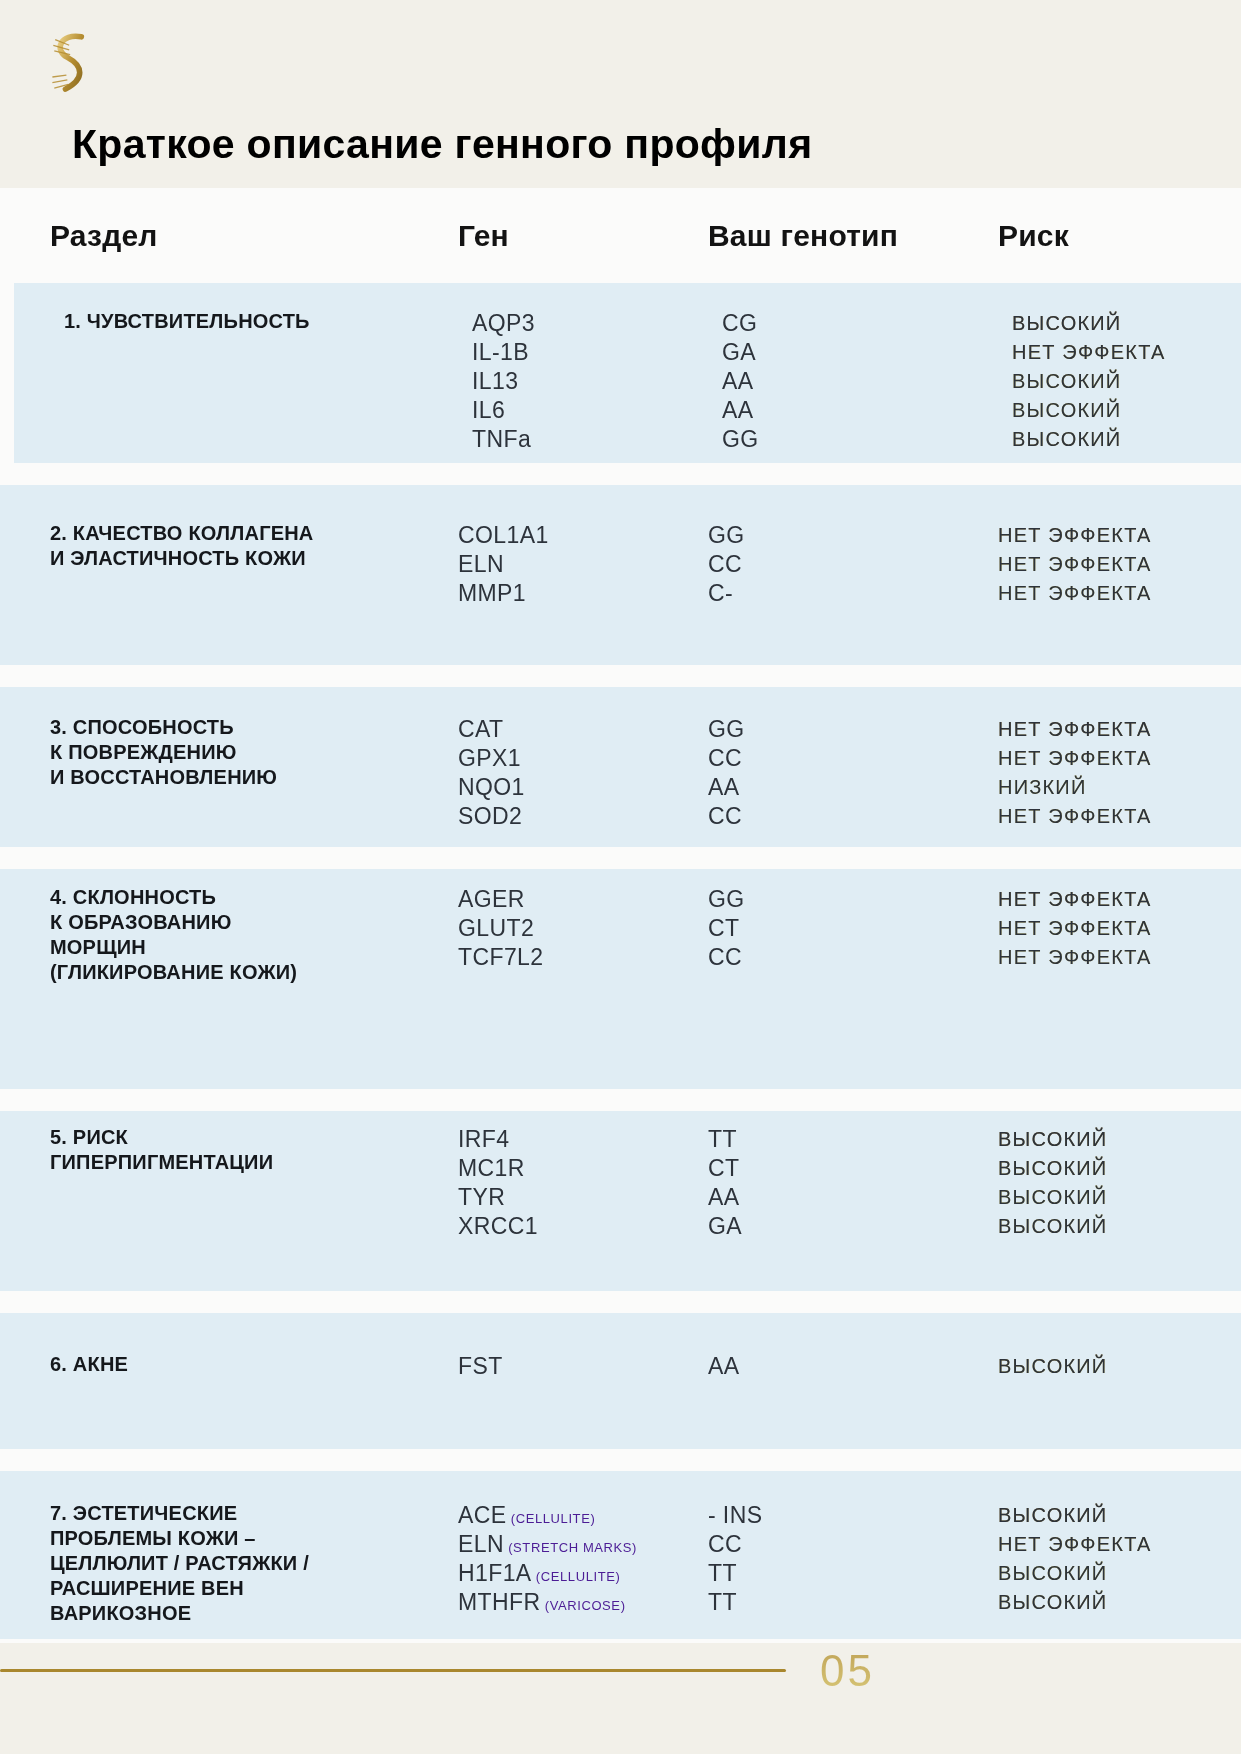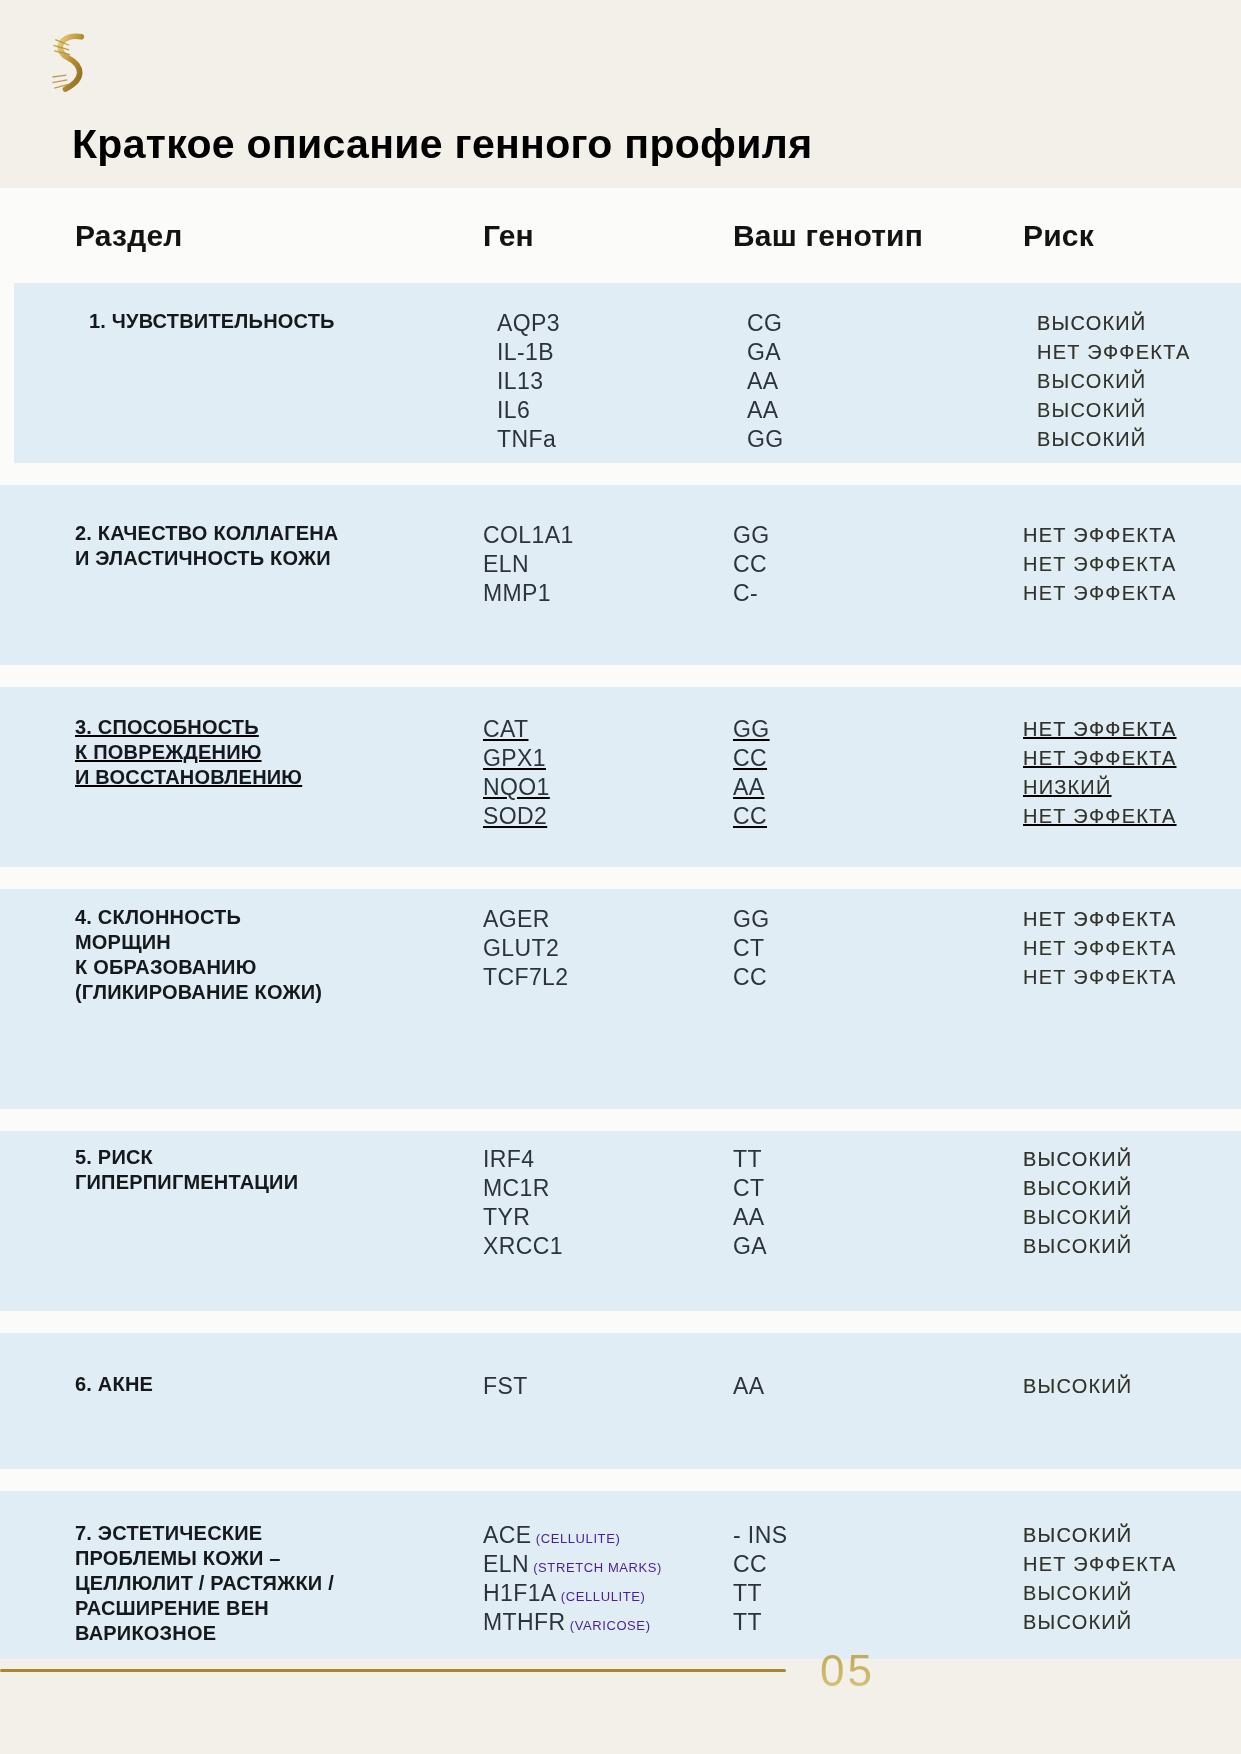--- a/index.html
+++ b/index.html
@@ -5,21 +5,21 @@
   html,body{margin:0;padding:0;}
   body{font-family:"Liberation Sans","DejaVu Sans",sans-serif;}
   .page{position:relative;width:1241px;height:1754px;background:#f2f0e9;overflow:hidden;}
 
   
   .table-area{position:absolute;top:188px;left:0;width:1241px;height:1455px;background:#fbfbfa;}
 
   .logo{position:absolute;left:44px;top:30px;width:56px;height:66px;}
   .page-title{position:absolute;left:72px;top:94px;font-size:41px;font-weight:800;color:#000000;letter-spacing:.3px;white-space:nowrap;}
 
-  .grid-cols{display:grid;grid-template-columns:408px 250px 290px auto;padding-left:75px;box-sizing:border-box;}
+  .grid-cols{display:grid;grid-template-columns:408px 250px 290px auto;padding-left:50px;box-sizing:border-box;}
   .header-row{height:95px;align-items:center;}
   .header-row .hcell{font-size:30px;font-weight:800;color:#131313;letter-spacing:.2px;}
 
   .section{background:#e0edf4;margin-bottom:22px;align-items:start;}
   .section:last-child{margin-bottom:0;}
 
   .col-title{font-size:20px;line-height:25px;font-weight:800;color:#15181c;letter-spacing:.2px;}
   .row{height:29px;line-height:29px;font-size:23px;color:#2d333b;letter-spacing:.4px;white-space:nowrap;}
   .gene-note{font-size:13px;letter-spacing:.6px;color:#4c1d95;}
   .col-risk{align-self:start;background:linear-gradient(178deg,#95773f 0%,#b29a45 30%,#cfc45f 55%,#d8cf76 72%,#a0854a 100%);
@@ -107,21 +107,21 @@
             <div class="row">CC</div>
             <div class="row">C-</div>
           </div>
     <div class="col-risk">
             <div class="row">НЕТ ЭФФЕКТА</div>
             <div class="row">НЕТ ЭФФЕКТА</div>
             <div class="row">НЕТ ЭФФЕКТА</div>
           </div>
   </section>
 
-  <section class="section grid-cols" style="height: 180px; padding-top: 28px; text-decoration: underline;">
+  <section class="section grid-cols" style="height: 160px; padding-top: 28px;">
     <div class="col-title">
             <div>3. СПОСОБНОСТЬ</div>
             <div>К ПОВРЕЖДЕНИЮ</div>
             <div>И ВОССТАНОВЛЕНИЮ</div>
           </div>
     <div class="col-gene">
             <div class="row">CAT</div>
             <div class="row">GPX1</div>
             <div class="row">NQO1</div>
             <div class="row">SOD2</div>
@@ -136,22 +136,22 @@
             <div class="row">НЕТ ЭФФЕКТА</div>
             <div class="row">НЕТ ЭФФЕКТА</div>
             <div class="row">НИЗКИЙ</div>
             <div class="row">НЕТ ЭФФЕКТА</div>
           </div>
   </section>
 
   <section class="section grid-cols" style="height: 220px; padding-top: 16px;">
     <div class="col-title">
             <div>4. СКЛОННОСТЬ</div>
+            <div>К ОБРАЗОВАНИЮ</div>
             <div>МОРЩИН</div>
-            <div>К ОБРАЗОВАНИЮ</div>
             <div>(ГЛИКИРОВАНИЕ КОЖИ)</div>
           </div>
     <div class="col-gene">
             <div class="row">AGER</div>
             <div class="row">GLUT2</div>
             <div class="row">TCF7L2</div>
           </div>
     <div class="col-genotype">
             <div class="row">GG</div>
             <div class="row">CT</div>

